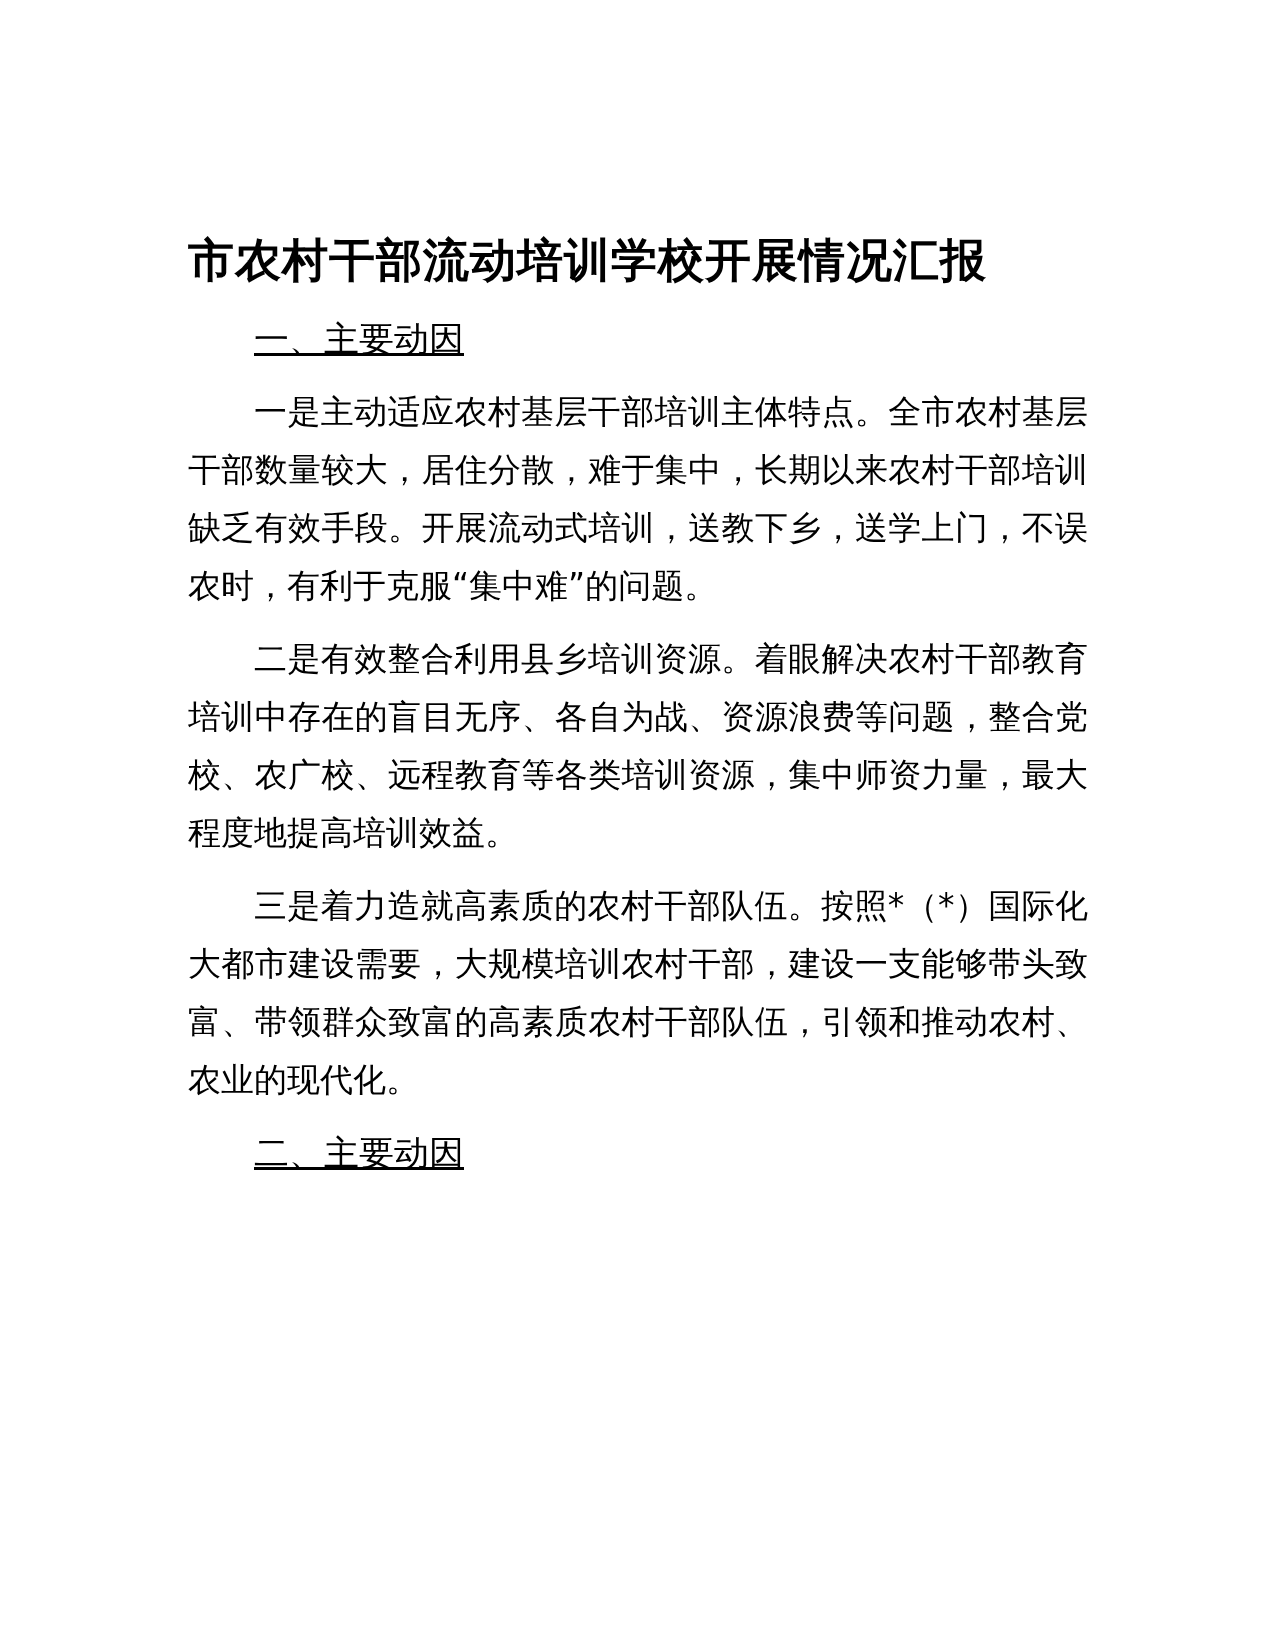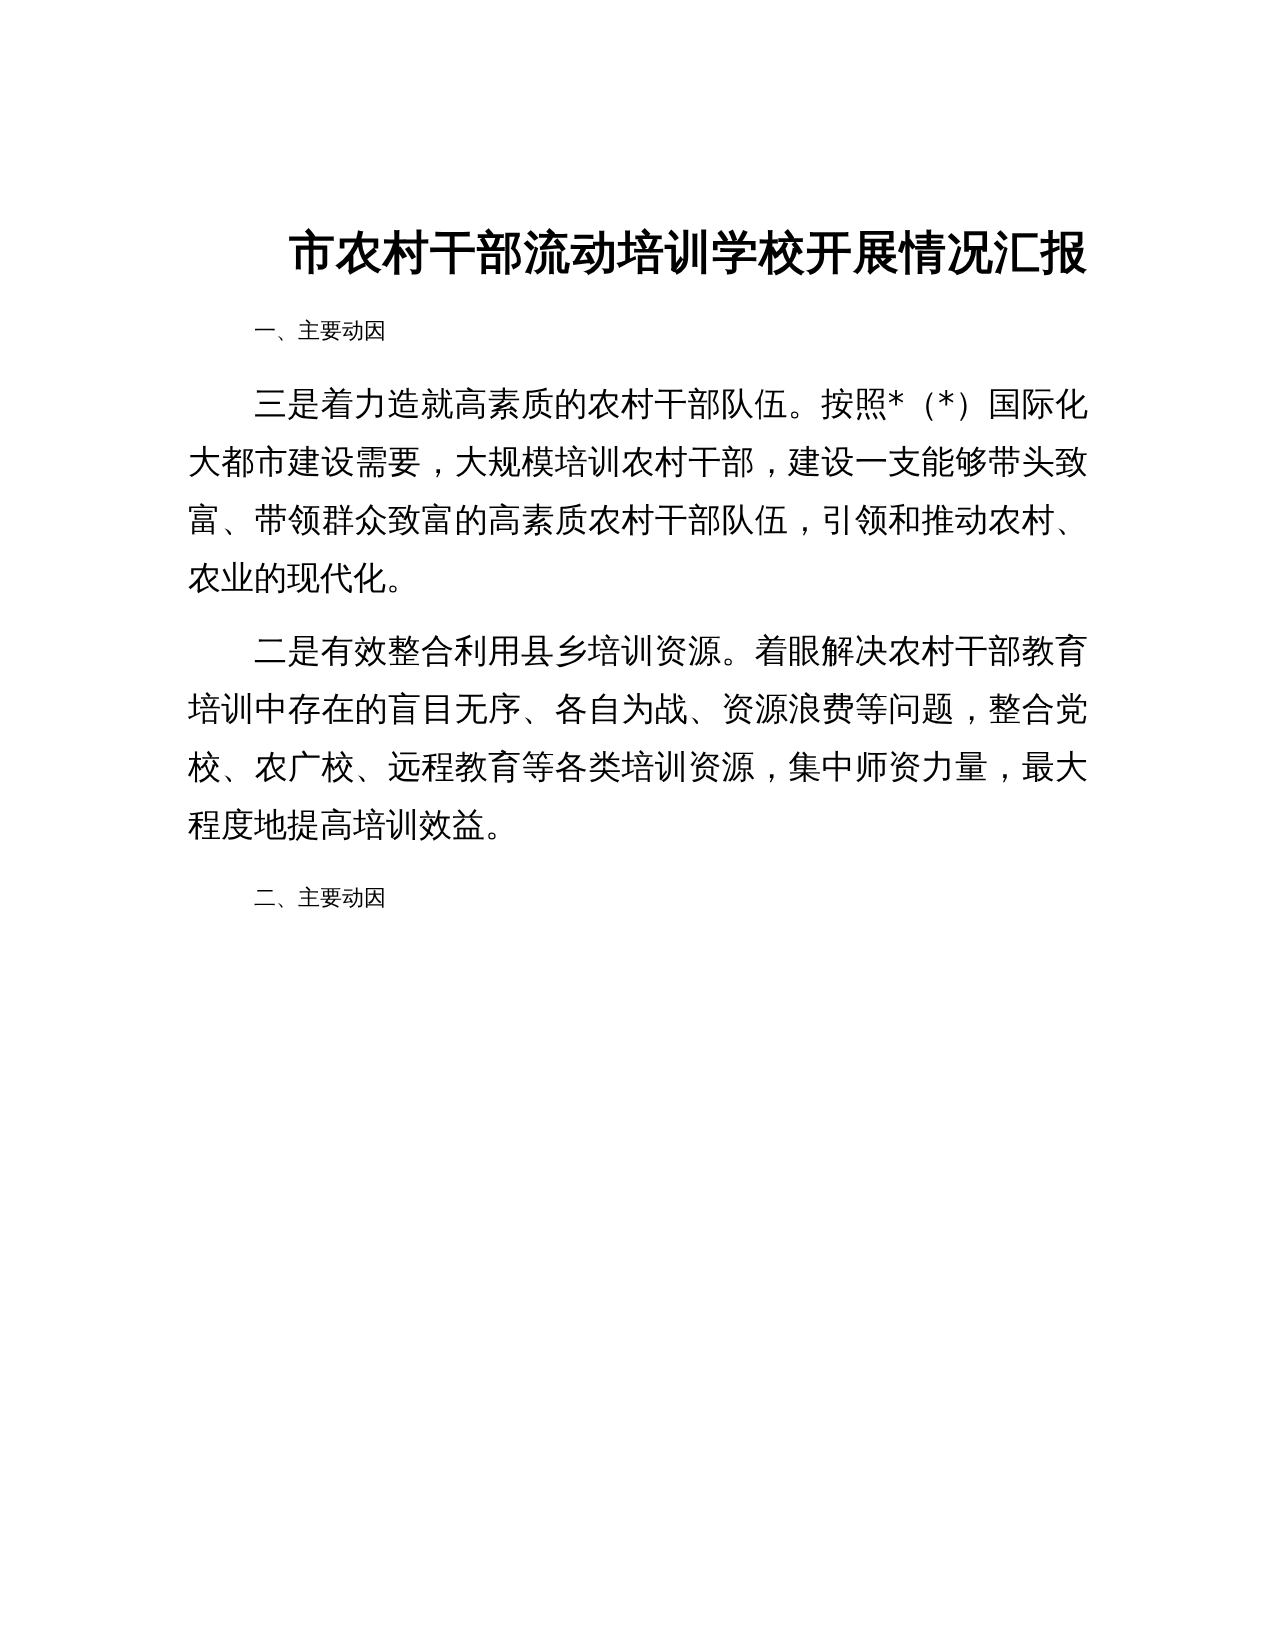--- a/index.html
+++ b/index.html
@@ -16,48 +16,50 @@
     box-sizing: border-box;
     padding: 212px 187px 0 188px;
     color: #000000;
     font-family: "DejaVu Sans", "Liberation Sans", sans-serif;
     overflow: hidden;
   }
   .doc-title {
     font-size: 46px;
     line-height: 64px;
     font-weight: bold;
-    text-align: right;
-    margin: 8px 0 18px 0;
+    text-align: left;
+    margin: 16px 0 18px 0;
     letter-spacing: 1px;
   }
   .para {
     font-size: 33px;
     line-height: 58px;
     text-align: justify;
     text-justify: inter-ideograph;
     text-indent: 66px;
     margin: 0 0 15px 0;
     word-break: break-all;
   }
   .section-heading {
-    font-size: 22px;
+    font-size: 35px;
     line-height: 58px;
     text-indent: 66px;
     margin: 0 0 15px 0;
+    text-decoration: underline;
   }
 </style>
 </head>
 <body>
 
 <div class="page">
   <h1 class="doc-title">市农村干部流动培训学校开展情况汇报</h1>
 
 
   <p class="section-heading">一、主要动因</p>
 
+  <p class="para">一是主动适应农村基层干部培训主体特点。全市农村基层干部数量较大，居住分散，难于集中，长期以来农村干部培训缺乏有效手段。开展流动式培训，送教下乡，送学上门，不误农时，有利于克服“集中难”的问题。</p>
+
+  <p class="para">二是有效整合利用县乡培训资源。着眼解决农村干部教育培训中存在的盲目无序、各自为战、资源浪费等问题，整合党校、农广校、远程教育等各类培训资源，集中师资力量，最大程度地提高培训效益。</p>
 
   <p class="para">三是着力造就高素质的农村干部队伍。按照*（*）国际化大都市建设需要，大规模培训农村干部，建设一支能够带头致富、带领群众致富的高素质农村干部队伍，引领和推动农村、农业的现代化。</p>
-
-  <p class="para">二是有效整合利用县乡培训资源。着眼解决农村干部教育培训中存在的盲目无序、各自为战、资源浪费等问题，整合党校、农广校、远程教育等各类培训资源，集中师资力量，最大程度地提高培训效益。</p>
 
   <p class="section-heading">二、主要动因</p>
 </div>
 
 </body></html>

